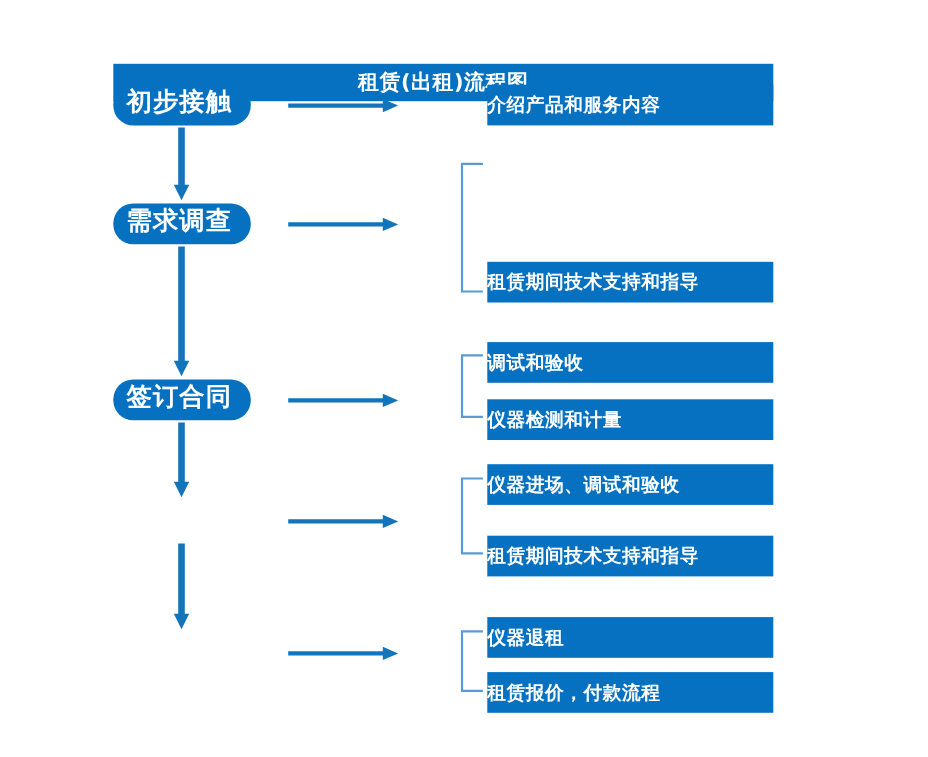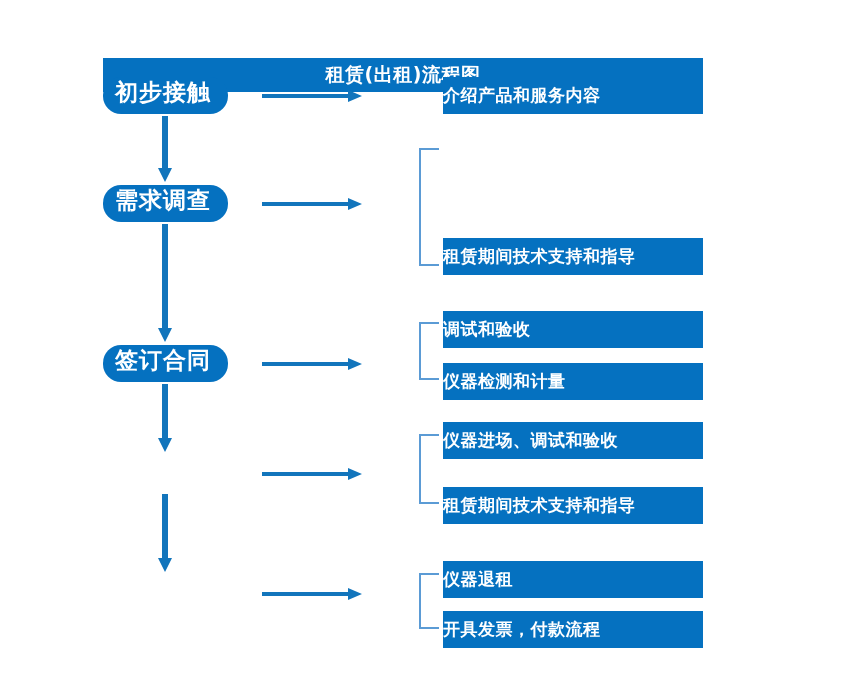--- a/index.html
+++ b/index.html
@@ -119,21 +119,21 @@
   <div class="detail-box" style="top:422px">
       <span>仪器进场、调试和验收</span>
     </div>
   <div class="detail-box" style="top:487px">
       <span>租赁期间技术支持和指导</span>
     </div>
   <div class="detail-box" style="top:561px">
       <span>仪器退租</span>
     </div>
   <div class="detail-box" style="top:611px">
-      <span>开具发票，付款流程</span>
+      <span>租赁报价，付款流程</span>
     </div>
 
   <div class="h-arrow" style="top:89px">
       <svg width="100" height="14" viewBox="0 0 100 14">
         <path d="M0 5 H86 V1 L100 7 L86 13 V9 H0 Z" fill="#1275BC"></path>
       </svg>
     </div>
   <div class="h-arrow" style="top:197px">
       <svg width="100" height="14" viewBox="0 0 100 14">
         <path d="M0 5 H86 V1 L100 7 L86 13 V9 H0 Z" fill="#1275BC"></path>

